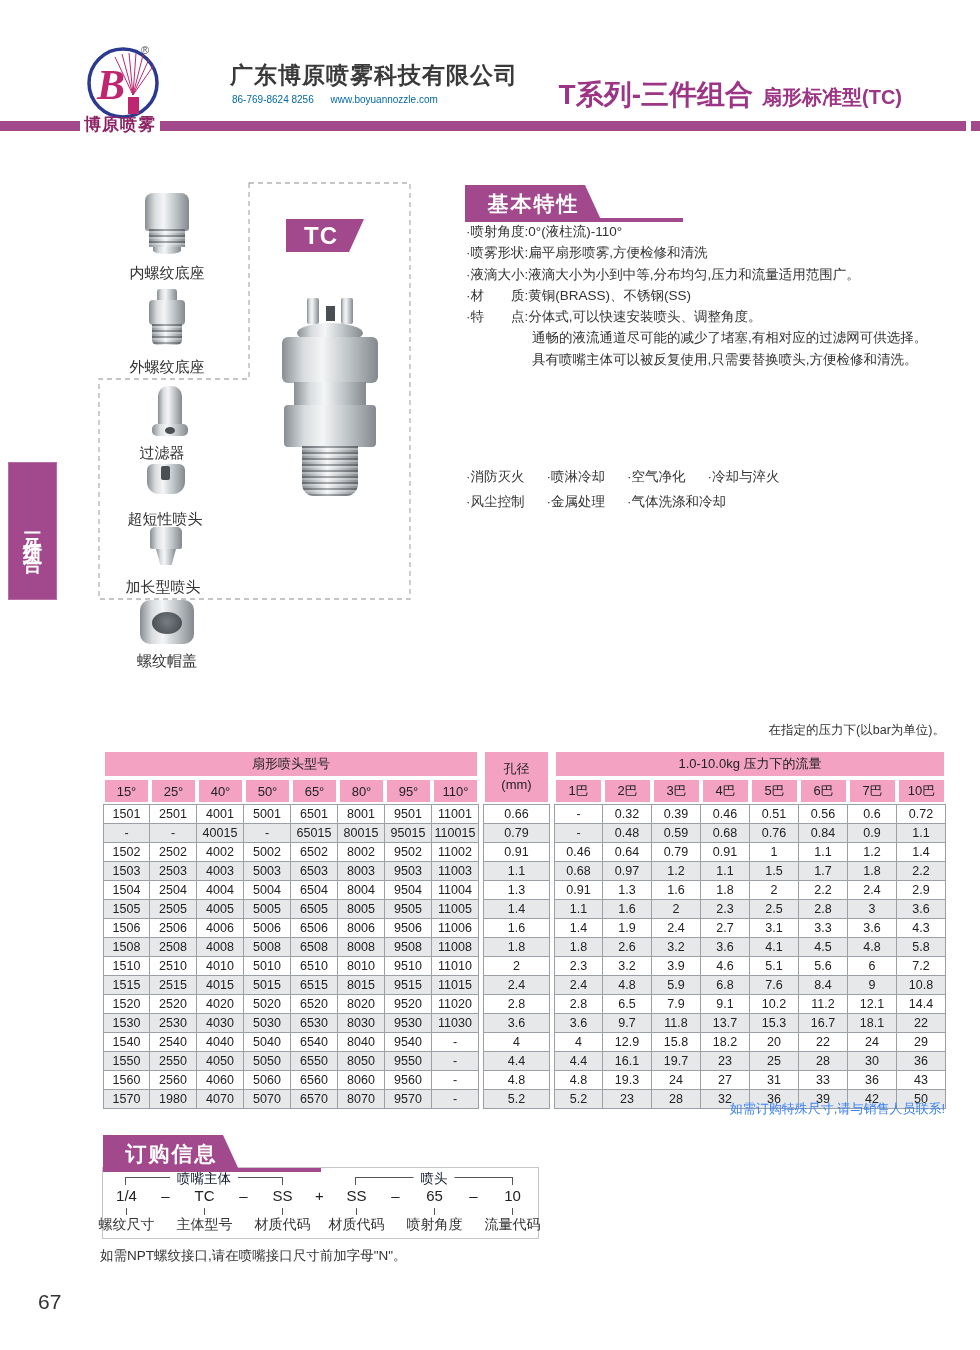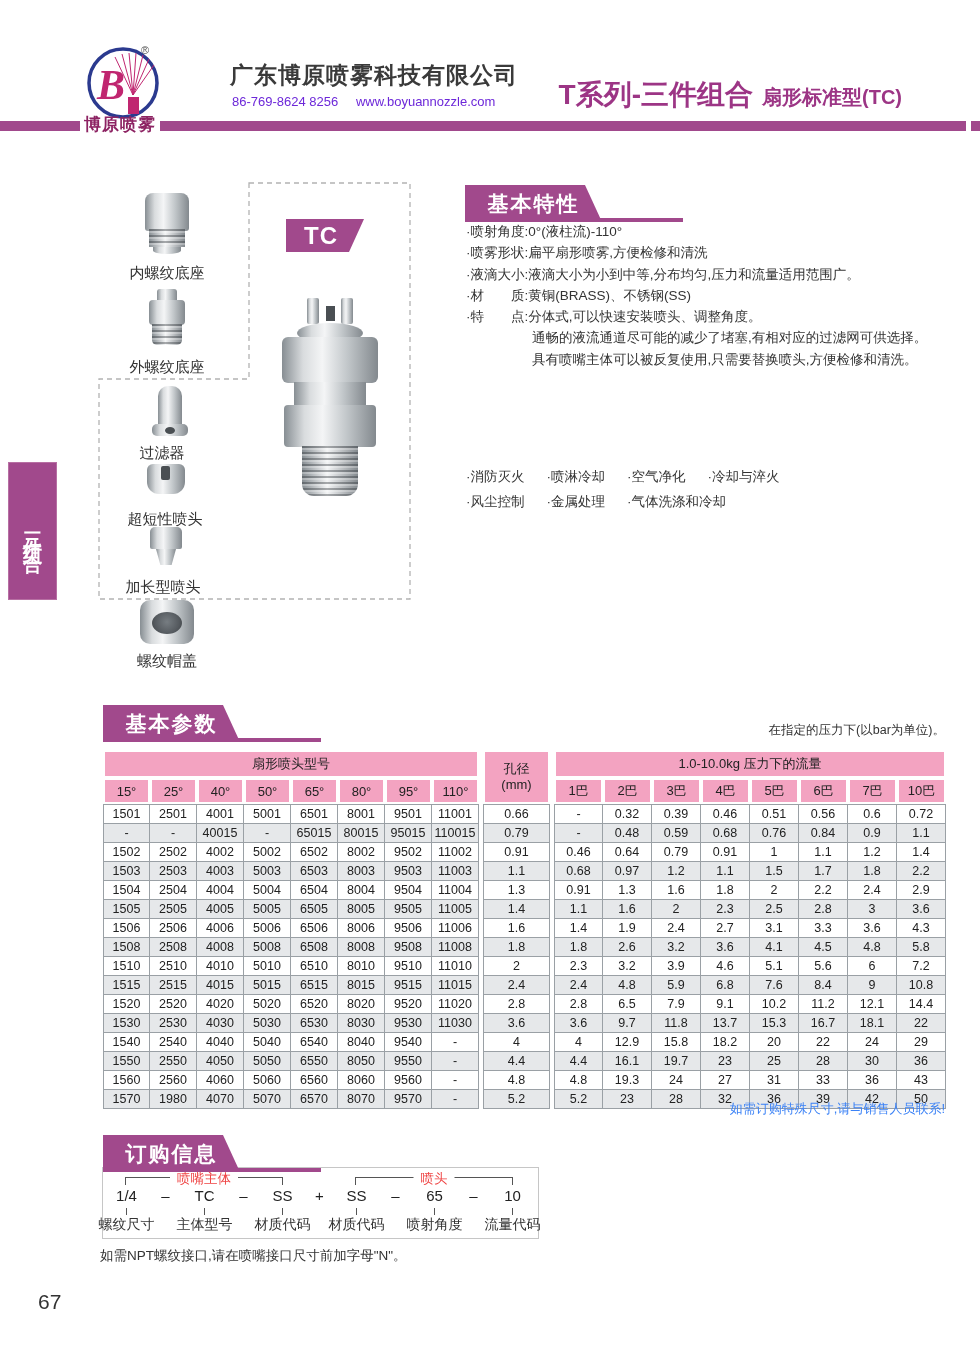--- a/index.html
+++ b/index.html
@@ -14,21 +14,21 @@
   html,body{margin:0;padding:0;background:#fff;}
   .page{position:relative;width:980px;height:1350px;background:#fff;overflow:hidden;
         font-family:"Liberation Sans","DejaVu Sans",sans-serif;color:var(--txt);}
   .abs{position:absolute;}
 
   
   .reg{position:absolute;left:141px;top:44px;font-size:11px;color:#555;}
   .brand-under{position:absolute;left:82px;top:113px;width:76px;text-align:center;
                font-size:17px;font-weight:bold;color:var(--brand-dark);letter-spacing:1px;}
   .company{position:absolute;left:230px;top:60px;font-size:23px;font-weight:bold;color:#3a3a3a;letter-spacing:1px;}
-  .contact{position:absolute;left:232px;top:94px;font-size:13px;color:#6d28d9;}
+  .contact{position:absolute;left:232px;top:94px;font-size:10px;color:#0369a1;}
   .contact span{margin-right:14px;}
   .page-title{position:absolute;right:78px;top:76px;display:flex;align-items:baseline;gap:9px;white-space:nowrap;}
   .page-title .main{font-size:28px;font-weight:bold;color:var(--accent-dark);}
   .page-title .sub{font-size:20px;font-weight:bold;color:var(--accent-dark);}
   .band{position:absolute;top:121px;height:10px;background:var(--accent);}
 
   
   .side-tab{position:absolute;left:8px;top:462px;width:47px;height:136px;background:var(--accent);
             border:1px solid #b76fa3;display:flex;align-items:center;justify-content:center;
             writing-mode:vertical-rl;text-orientation:upright;color:#fff;font-size:19px;
@@ -81,21 +81,21 @@
          grid-template-columns:45px 33px 45px 33px 45px 29px 45px 33px 45px 33px 45px;}
   .ogrid div{display:flex;justify-content:center;align-items:center;}
   .code-row{top:19px;font-size:15px;color:#222;}
   .tick-row{top:40px;height:7px;}
   .tick{width:1px;height:7px;background:#555;}
   .label-row{top:48px;font-size:14px;color:#333;}
   .label-row span{white-space:nowrap;text-align:right;}
   .bracket{position:absolute;top:9px;height:7px;border-top:1px solid #555;
            border-left:1px solid #555;border-right:1px solid #555;}
   .bracket span{position:absolute;left:50%;top:-8px;transform:translateX(-50%);
-                background:#fff;padding:0 7px;font-size:13.5px;color:#ef4444;white-space:nowrap;}
+                background:#fff;padding:0 7px;font-size:13.5px;color:#0f172a;white-space:nowrap;}
   .npt-note{position:absolute;left:100px;top:1247px;font-size:13.5px;color:#333;}
 
   .page-num{position:absolute;left:38px;top:1290px;font-size:21px;color:#333;}
 </style>
 </head>
 <body>
 
 <div class="page">
 
   <svg class="abs" style="left:85px;top:43px;" width="80" height="80" viewBox="0 0 80 80">
@@ -209,24 +209,20 @@
     <span>·喷淋冷却</span>
     <span>·空气净化</span>
     <span>·冷却与淬火</span>
   </div>
   <div class="app-row" style="top:493px;">
     <span>·风尘控制</span>
     <span>·金属处理</span>
     <span>·气体洗涤和冷却</span>
   </div>
 
-  <div class="sec" style="left:103px;top:705px;">
-    <div class="box">基本参数</div>
-    <div class="line"></div>
-  </div>
   <div class="pressure-note">在指定的压力下(以bar为单位)。</div>
 
   <div class="param-wrap">
     <table>
       <colgroup>
         <col span="8" style="width:47px;">
         <col style="width:4px;">
         <col style="width:67px;">
         <col style="width:4px;">
         <col span="8" style="width:49px;">

